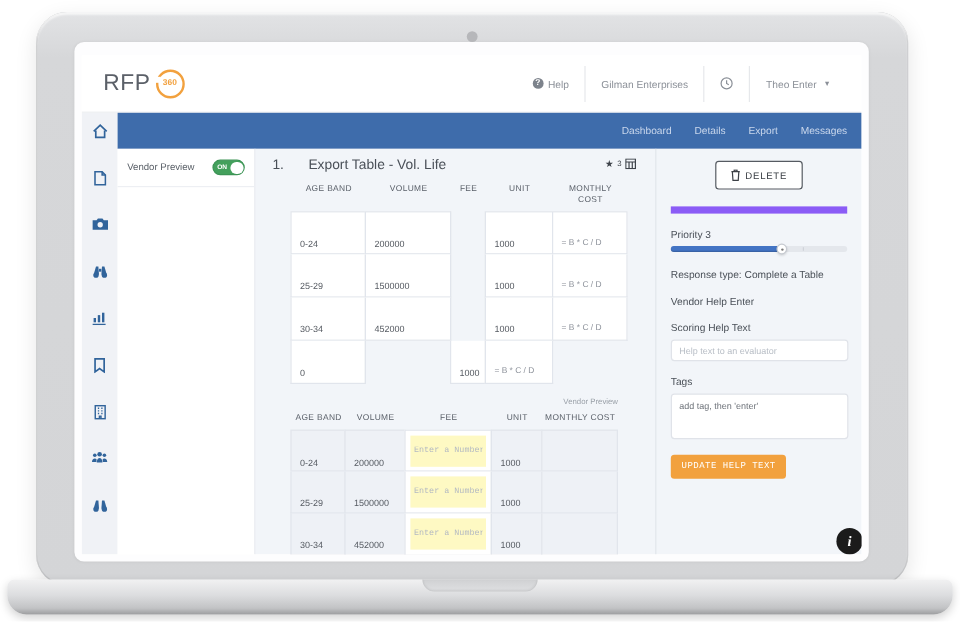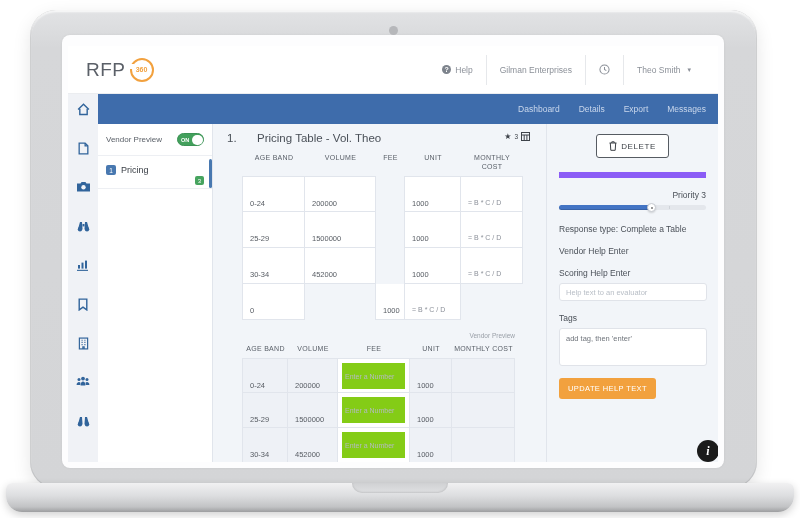--- a/index.html
+++ b/index.html
@@ -99,48 +99,48 @@
   .tbl-rows{display:grid;grid-template-columns:62px 71px 29px 56px 62px;}
   .tbl-rows.t2{grid-template-columns:45px 50px 72px 42px 63px;}
   .td{height:36px;border:1px solid var(--line);border-top:none;background:#fff;font-size:7.5px;color:#565b62;
       padding:22px 0 0 7px;margin-left:-1px;}
   .tbl-rows .td:nth-child(-n+5){border-top:1px solid var(--line);}
   .td.blank{background:transparent;border-top:none!important;border-bottom:none;}
   .td.formula{color:#8b9099;font-size:7px;}
   .t2 .td{height:35px;background:#eef1f6;}
   .t2 .td.inputcell{background:#fff;padding:4px;}
   .t2 .td.empty{background:#eef1f6;}
-  .fee-input{width:100%;height:26px;border:none;background:#84cc16;font-size:7px;color:#565b62;
-             font-family:Liberation Sans, sans-serif;padding:0 3px;}
+  .fee-input{width:100%;height:26px;border:none;background:#fef9c3;font-size:7px;color:#565b62;
+             font-family:Liberation Mono, monospace;padding:0 3px;}
   .fee-input::placeholder{color:#b4bac2;}
   .vp-caption{margin-left:16px;margin-top:12px;width:272px;text-align:right;font-size:6.5px;color:#9aa0a8;}
 
   
   .right-panel{width:172px;flex:0 0 172px;background:var(--panel-bg);border-left:1px solid var(--line);
                padding:10px 12px 0 12px;position:relative;}
   .delete-wrap{display:flex;justify-content:center;padding-bottom:14px;border-bottom:6px solid #8b5cf6;}
   .delete-btn{display:flex;align-items:center;gap:4px;background:#fff;border:1.5px solid #565b62;border-radius:3px;
               padding:6px 12px;font-size:8px;letter-spacing:.6px;color:#3c4046;cursor:pointer;}
-  .section-label{font-size:8.5px;color:#4a5058;margin-top:12px;text-align:right;}
+  .section-label{font-size:8.5px;color:#4a5058;margin-top:12px;}
   .slider{margin-top:5px;height:5px;border-radius:3px;background:#e4e7ec;position:relative;}
   .slider-fill{height:5px;border-radius:3px;background:var(--priority-blue);box-shadow:inset 0 -1px 0 rgba(0,0,0,.15);}
   .slider-handle{position:absolute;top:-2px;width:9px;height:9px;border-radius:50%;background:#fff;
                  border:1px solid #c6cad1;box-shadow:0 1px 2px rgba(0,0,0,.15);}
   .slider-handle::after{content:"";position:absolute;left:3px;top:3px;width:2px;height:2px;border-radius:50%;background:#777;}
   .slider-tick{position:absolute;left:75%;top:1px;width:1px;height:3px;background:#cfd3d9;}
   .resp-type{font-size:8.5px;color:#4a5058;margin-top:14px;}
   .field-label{font-size:8.5px;color:#4a5058;margin-top:12px;}
   .text-input{margin-top:5px;width:148px;height:18px;border:1px solid #e0e3e9;border-radius:3px;background:#fff;
               font-size:7.5px;color:#565b62;padding:0 6px;font-family:"Liberation Sans",sans-serif;}
   .text-input::placeholder{color:#b8bec6;}
   .tags-area{margin-top:5px;width:148px;height:38px;border:1px solid #e0e3e9;border-radius:3px;background:#fff;
              font-size:7.5px;color:#565b62;padding:5px 6px;resize:none;font-family:"Liberation Sans",sans-serif;}
   .tags-area::placeholder{color:#70757c;}
   .update-btn{margin-top:8px;background:var(--accent-orange);border:none;border-radius:3px;color:#fff;
-              font-size:7.5px;letter-spacing:.4px;padding:6px 9px;cursor:pointer;font-family:Liberation Sans, sans-serif;}
+              font-size:7.5px;letter-spacing:.4px;padding:6px 9px;cursor:pointer;font-family:Liberation Mono, monospace;}
 
   .info-fab{position:absolute;left:629px;top:394px;width:22px;height:22px;border-radius:50%;background:var(--info-black);
             color:#fff;display:flex;align-items:center;justify-content:center;
             font-family:"Liberation Serif",serif;font-style:italic;font-weight:bold;font-size:12px;cursor:pointer;z-index:5;}
 </style>
 </head>
 <body>
 
 <div class="canvas">
   <div class="lid"></div>
@@ -169,21 +169,21 @@
         </div>
         <div class="tb-sep"></div>
         <div class="tb-item">
           <svg width="11" height="11" viewBox="0 0 12 12" fill="none" stroke="#8b9098" stroke-width="1.1">
             <circle cx="6" cy="6" r="5"></circle>
               <path d="M6 3.2 V6 L8 7.2"></path>
           </svg>
         </div>
         <div class="tb-sep"></div>
         <div class="tb-item">
-          <span>Theo Smith</span>
+          <span>Theo Enter</span>
           <span class="caret">▾</span>
         </div>
       </div>
     </div>
 
     <div class="app-body">
 
       <div class="icon-rail">
         <div class="rail-icon">
           <svg width="13" height="13" viewBox="0 0 12 12" fill="none" stroke="#31649b" stroke-width="1.3">
@@ -265,34 +265,26 @@
         <div class="content-row">
 
           <div class="nav-panel">
             <div class="vp-row">
               <span class="vp-label">Vendor Preview</span>
               <span class="toggle">
                 <span class="toggle-on">ON</span>
                 <span class="toggle-knob"></span>
               </span>
             </div>
-            <div class="pricing-item">
-              <div class="pi-main">
-                <span class="num-badge">1</span>
-                <span class="pi-label">Pricing</span>
-              </div>
-              <span class="count-badge">3</span>
-              <span class="pi-scroll"></span>
-            </div>
           </div>
 
           <div class="main">
             <div class="q-head">
               <span class="q-num">1.</span>
-              <span class="q-title">Pricing Table - Vol. Theo</span>
+              <span class="q-title">Export Table - Vol. Life</span>
               <span class="q-icons">
                 <span class="q-star">★</span>
                 <span class="q-count">3</span>
                 <svg class="q-grid" width="9" height="9" viewBox="0 0 9 9" fill="none" stroke="#3e434a" stroke-width="1">
                     <rect x="0.5" y="0.5" width="8" height="8"></rect>
                     <path d="M0.5 3 H8.5 M3.2 3 V8.5 M5.9 3 V8.5"></path>
                   </svg>
               </span>
             </div>
 
@@ -381,21 +373,21 @@
             <div class="slider">
               <div class="slider-fill" style="width: 62%;"></div>
               <div class="slider-tick"></div>
               <div class="slider-handle" style="left:60%;"></div>
             </div>
 
             <div class="resp-type">Response type: Complete a Table</div>
 
             <div class="field-label">Vendor Help Enter</div>
 
-            <div class="field-label">Scoring Help Enter</div>
+            <div class="field-label">Scoring Help Text</div>
             <input class="text-input" placeholder="Help text to an evaluator" style="">
 
             <div class="field-label">Tags</div>
             <textarea class="tags-area" placeholder="add tag, then 'enter'" style=""></textarea>
 
             <button class="update-btn">UPDATE HELP TEXT</button>
           </div>
         </div>
       </div>
     </div>

